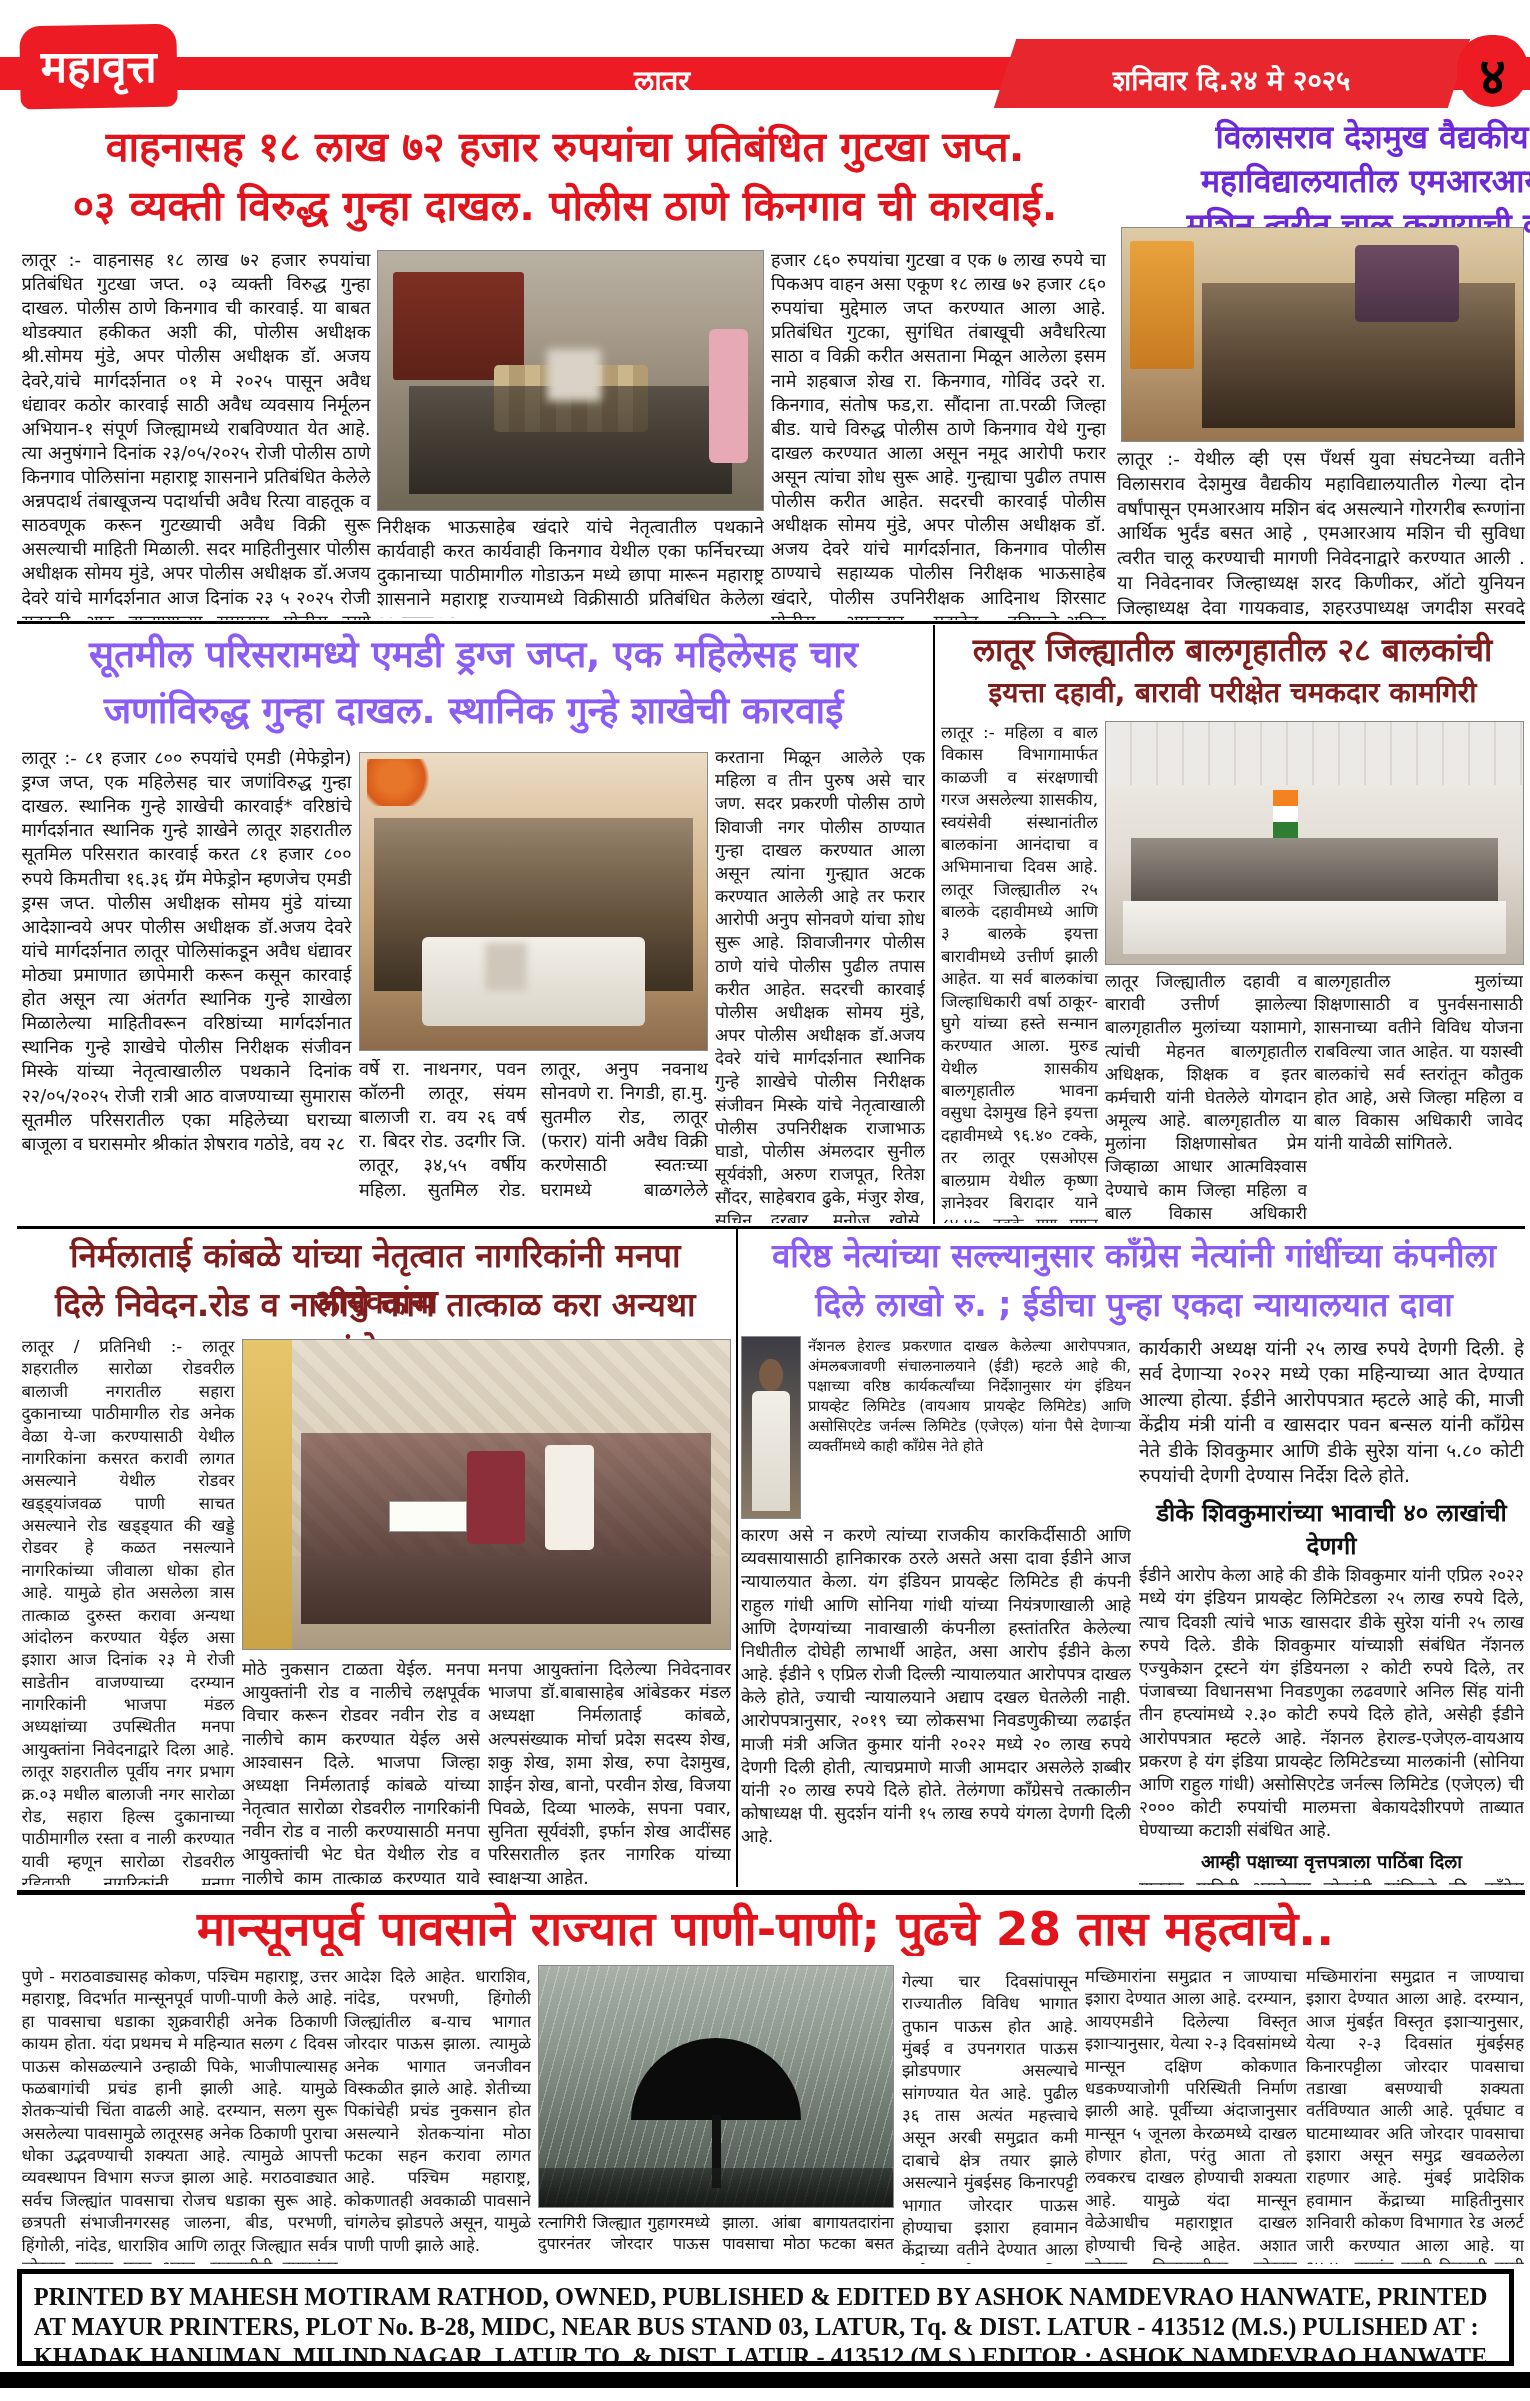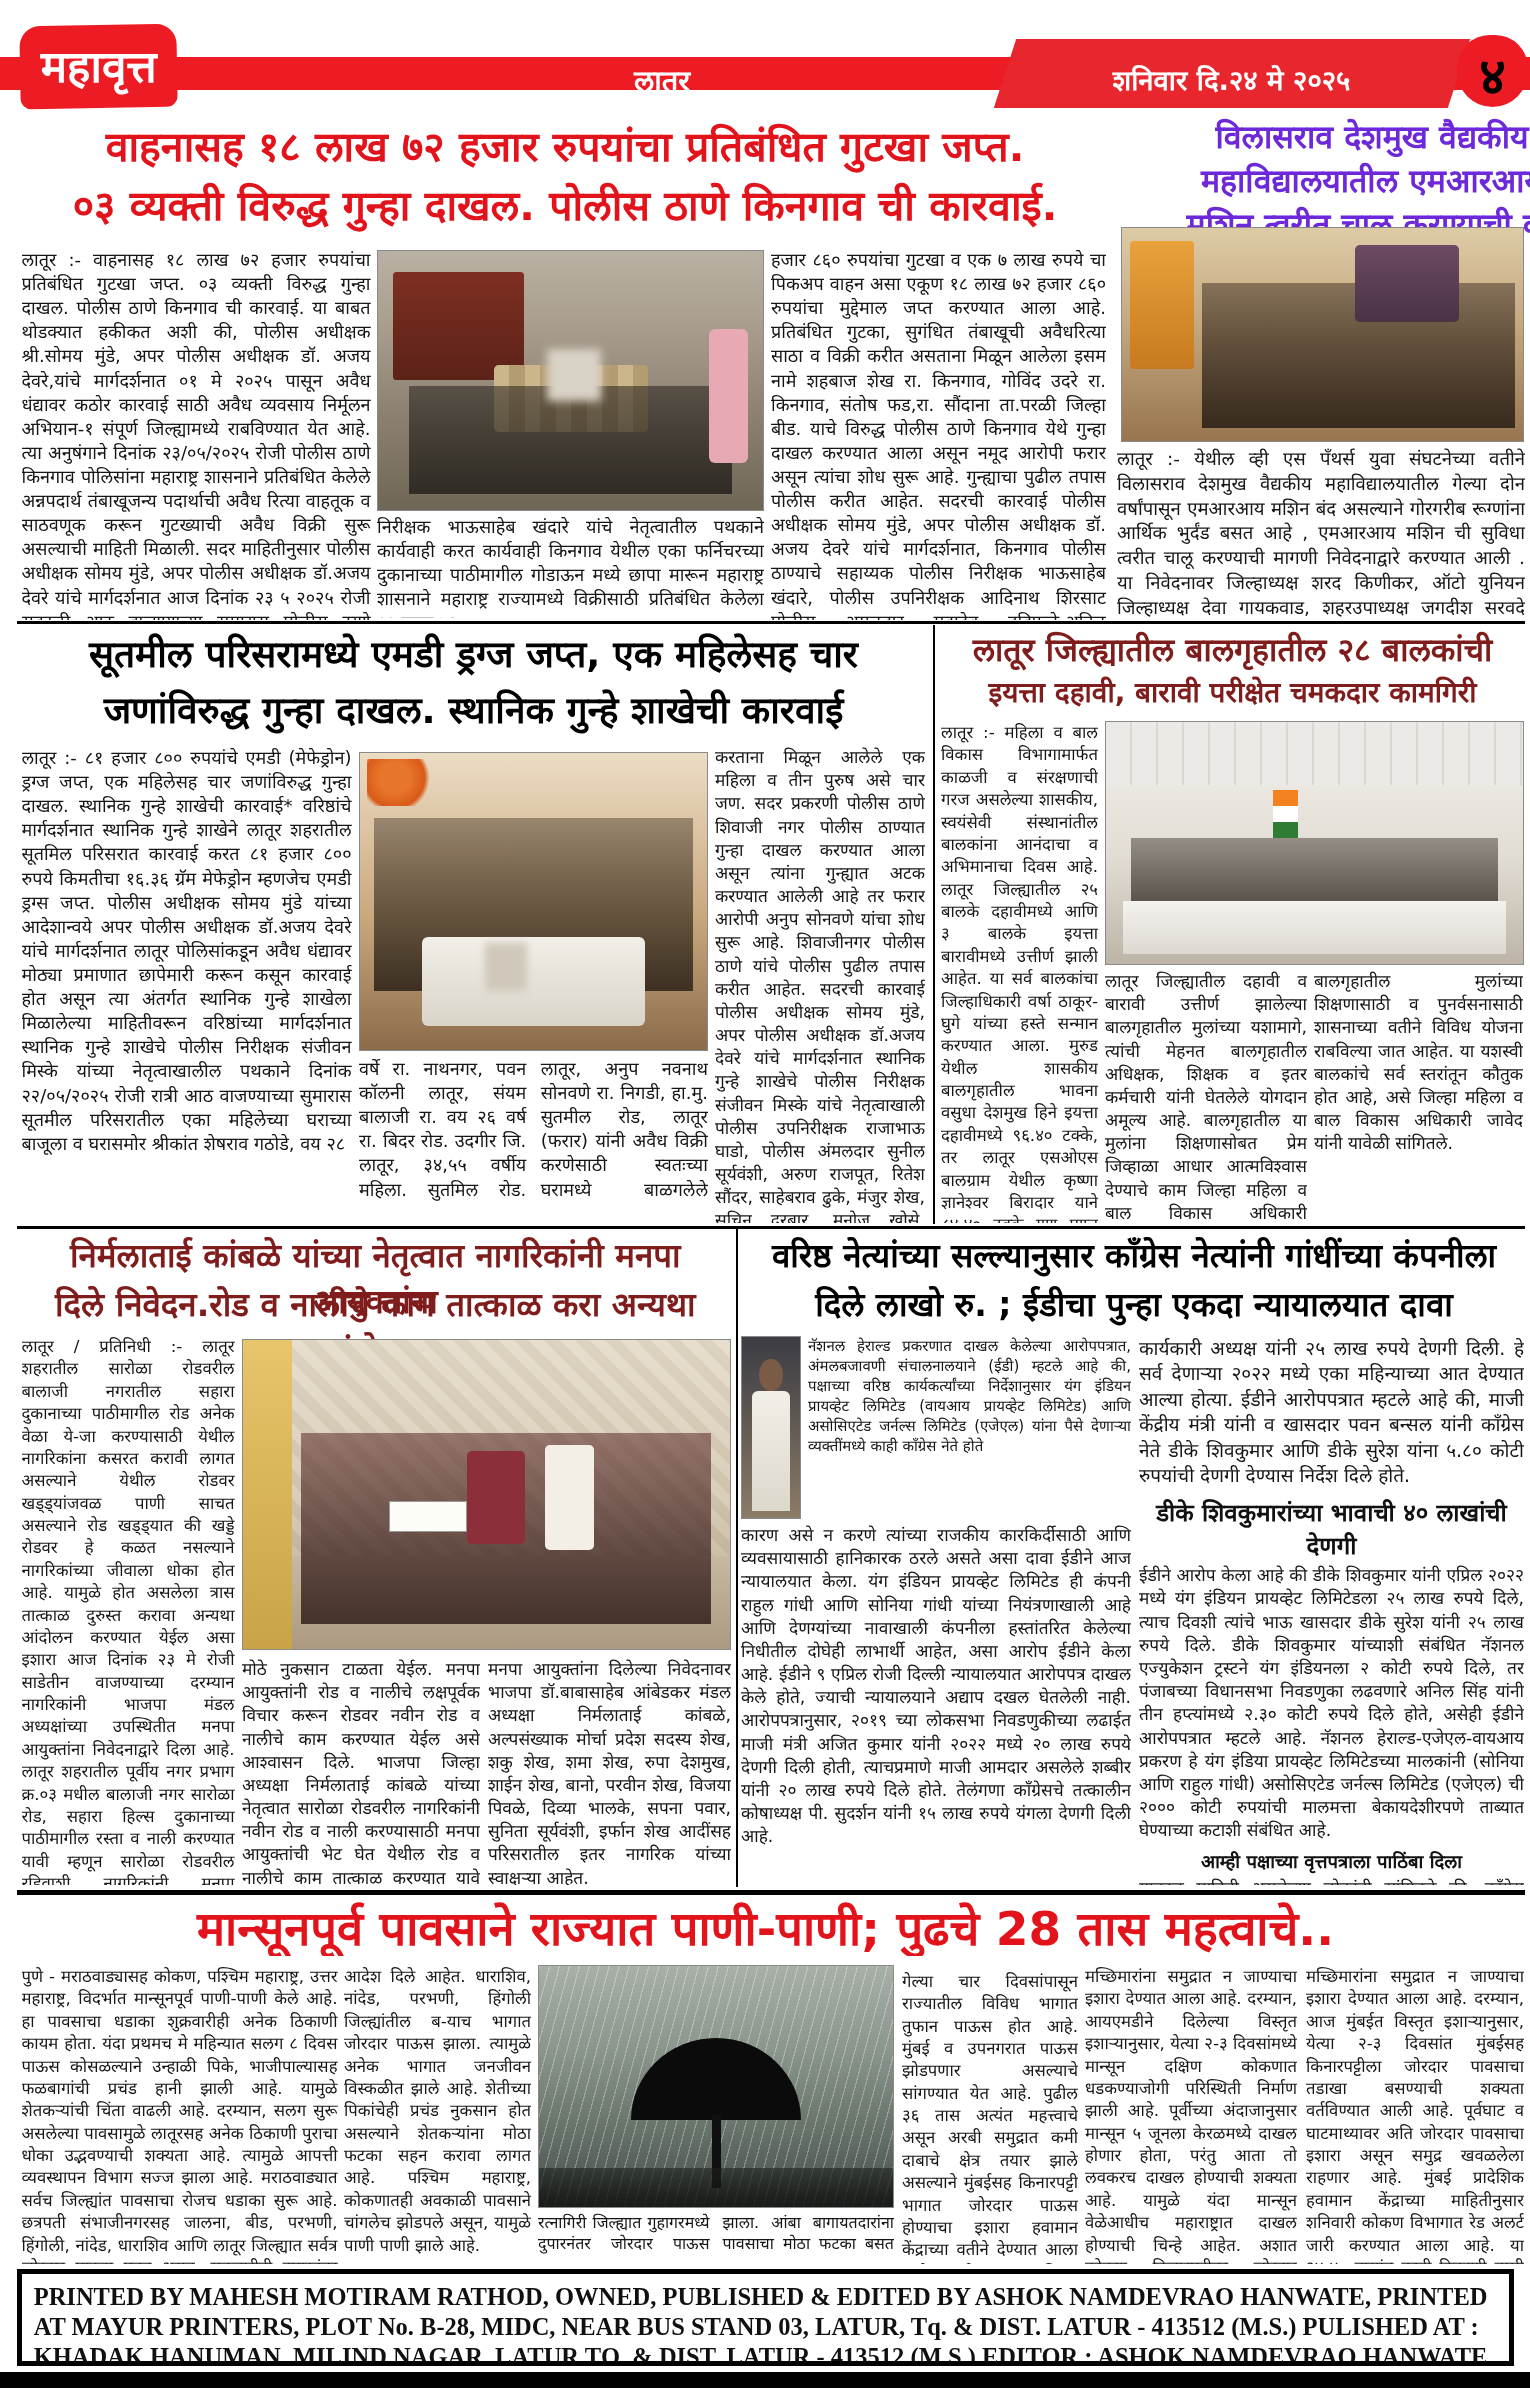--- a/index.html
+++ b/index.html
@@ -3,21 +3,21 @@
 <meta charset="utf-8">
 <style>
   *{box-sizing:border-box;margin:0;padding:0}
   html,body{background:#ffffff}
   body{width:1530px;height:2401px;position:relative;font-family:"DejaVu Sans",sans-serif;color:#111}
   .page{position:absolute;inset:0;background:#fff;overflow:hidden}
   .abs{position:absolute}
   .txt{font-size:18px;line-height:1.34;text-align:justify;overflow:hidden;color:#151515}
   .headline{font-weight:bold;text-align:center;overflow:hidden}
   .red{color:#e2131b}
-  .blue{color:#000000}
+  .blue{color:#8b5cf6}
   .teal{color:#7f1d1d}
   .hline{position:absolute;background:#000}
   .vline{position:absolute;background:#000}
   .photo{position:absolute;overflow:hidden;border:0.6px solid #8a8a8a}
   .photo .fig{position:absolute}
   .subhead{font-weight:bold;text-align:center;margin:6px 0 3.6px 0}
   
   .ribbon{position:absolute;left:0;top:57px;width:1530px;height:33px;background:#ed1c24}
   .ribbon-slab{position:absolute;left:1005px;top:39px;width:454px;height:69px;background:#e8262d;transform:skewX(-18deg)}
   .logo-slab{position:absolute;left:20.3px;top:25px;width:157px;height:83px;background:#ed1c24;border-radius:20.3px 20.3px 10.8px 10.8px;transform:rotate(-1deg)}

